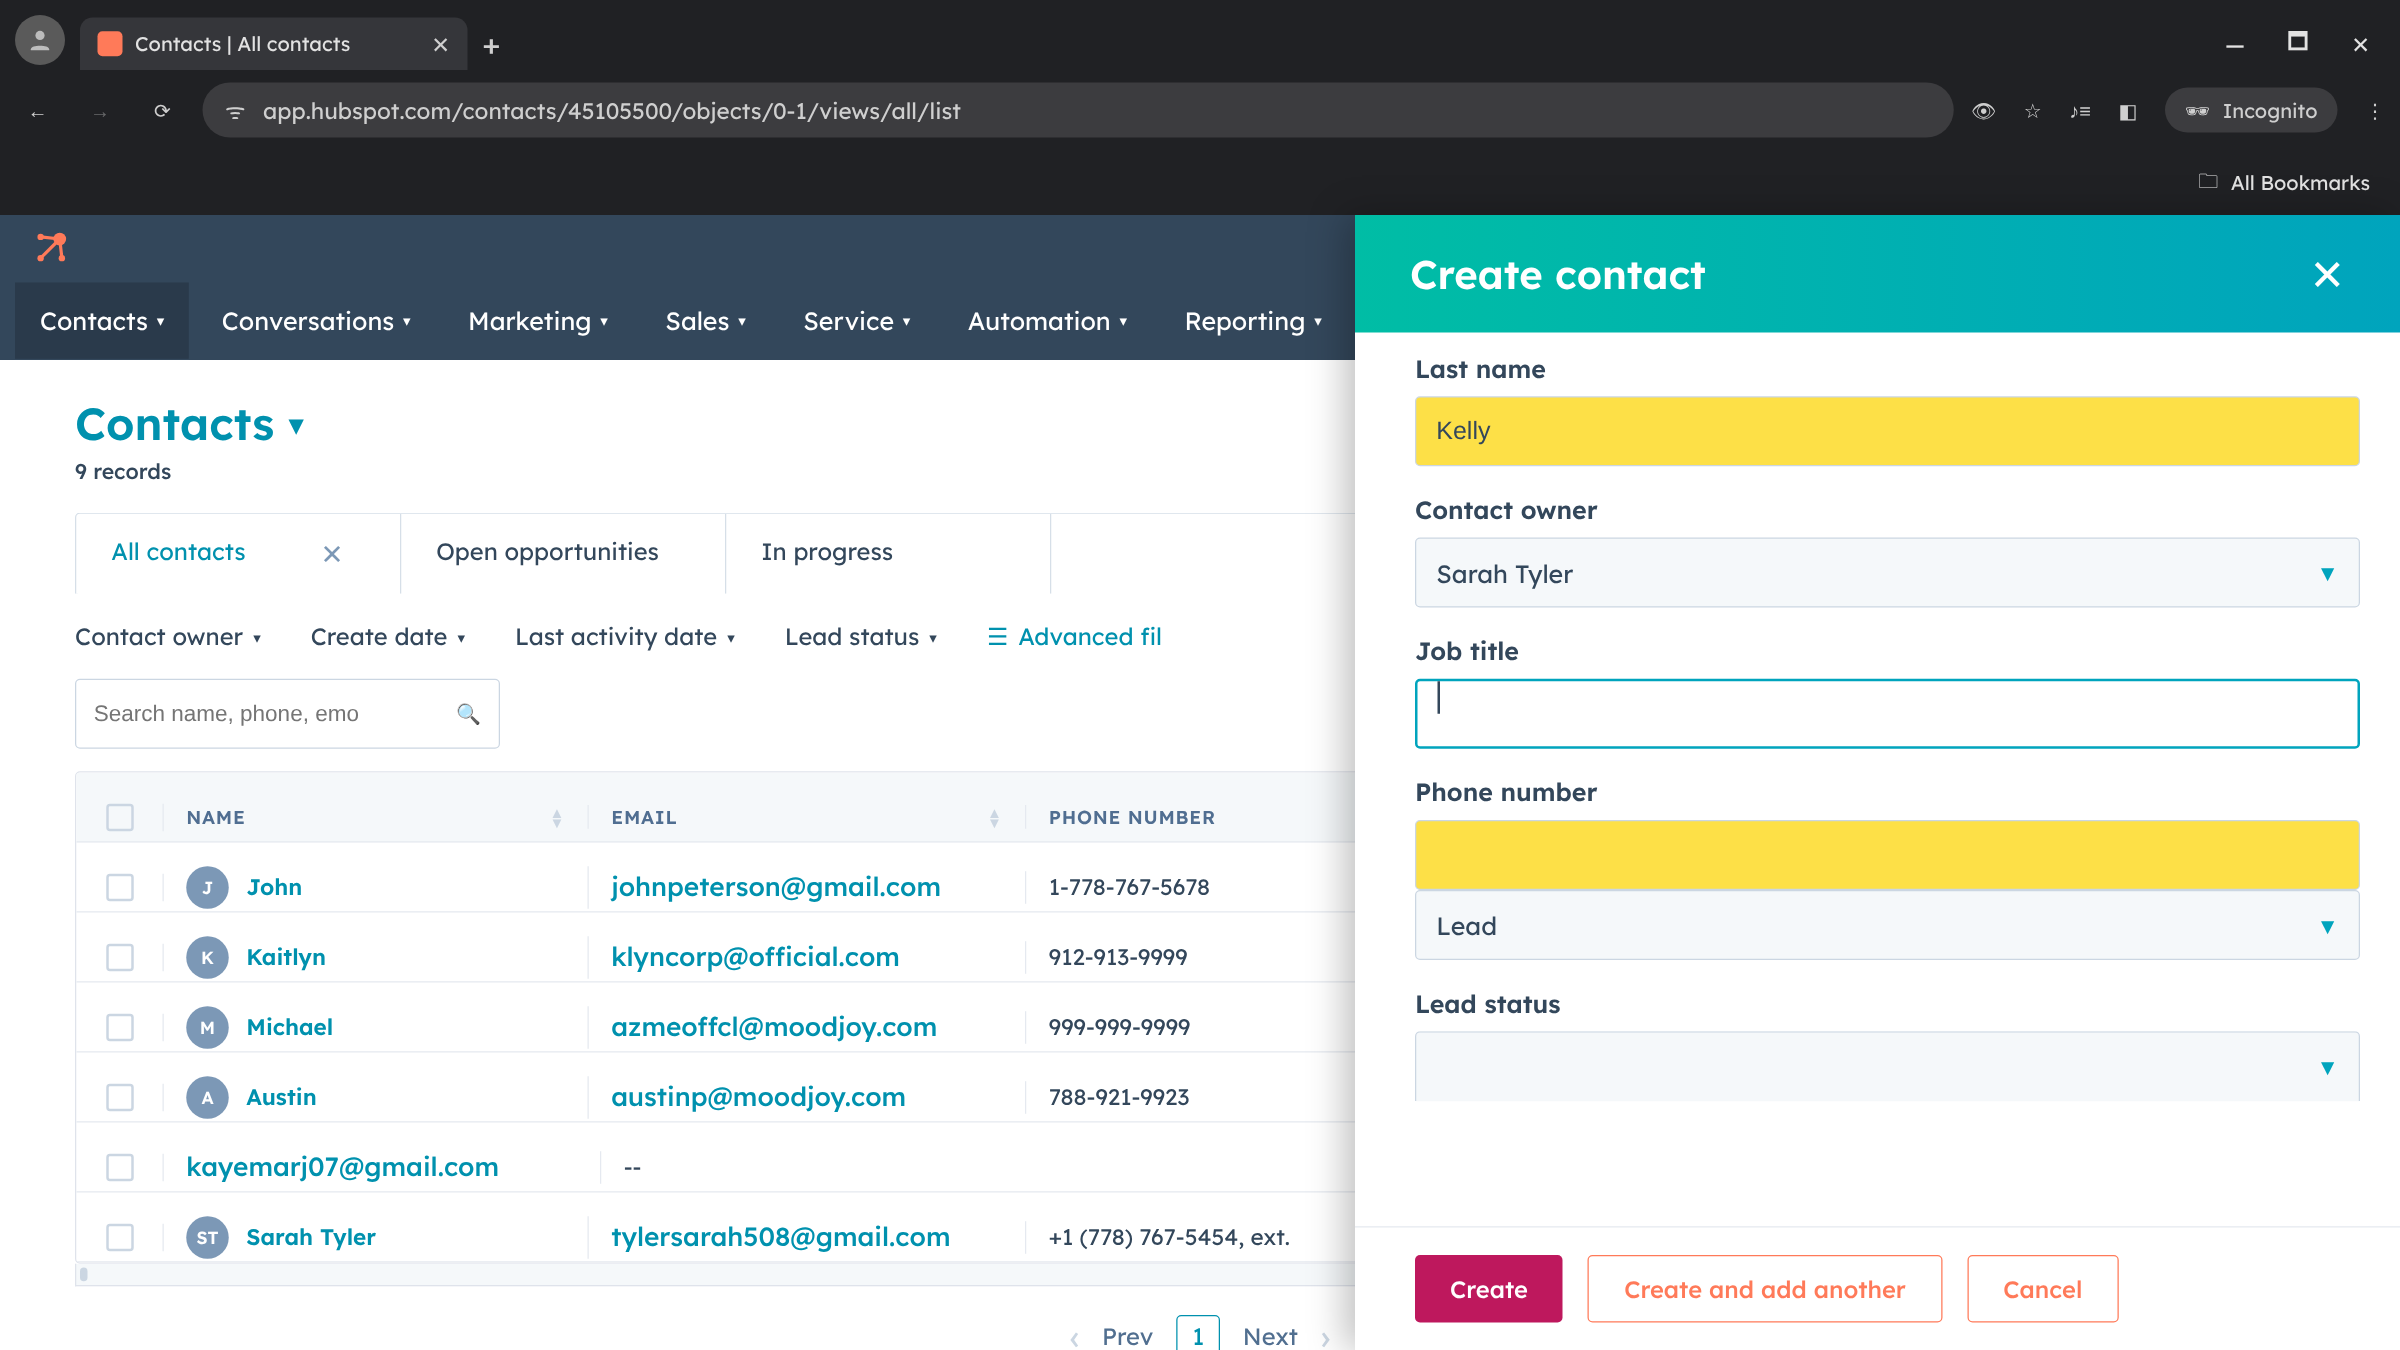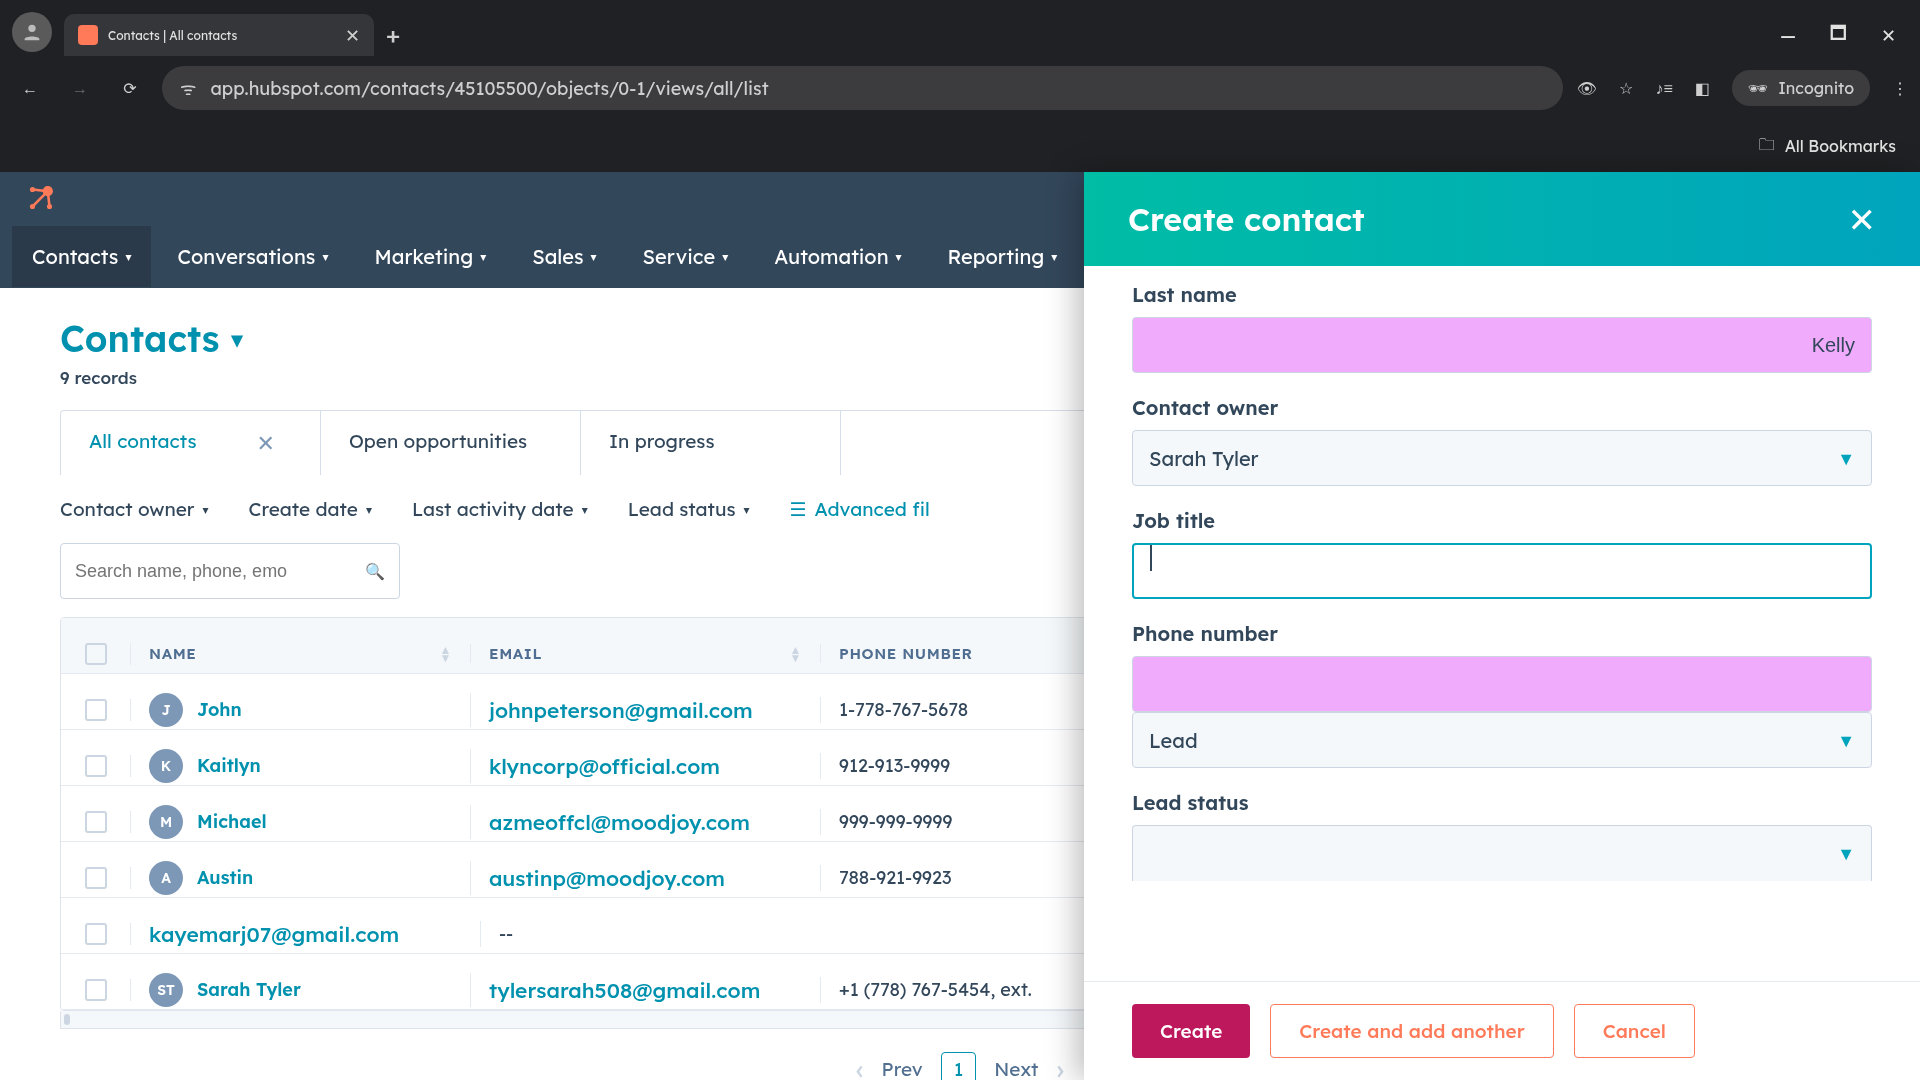--- a/index.html
+++ b/index.html
@@ -5,21 +5,21 @@
 * { box-sizing: border-box; margin: 0; padding: 0; }
 html, body { width: 1920px; height: 1080px; font-family: "Lexend", "Helvetica Neue", Arial, sans-serif; overflow: hidden; }
 
 
 .browser-top { background: #202124; height: 172px; color: #c9c9c9; }
 .tabs-row { display: flex; align-items: flex-end; height: 56px; padding-left: 8px; }
 .tab-profile { width: 40px; height: 40px; border-radius: 50%; background: #5a5a5a; margin: 8px 4px 4px 4px; display:flex;align-items:center;justify-content:center; }
 .tab-profile svg { width:22px; height:22px; fill:#bcbcbc; }
 .tab { background: #35363a; height: 42px; width: 310px; border-radius: 10px 10px 0 0; display: flex; align-items: center; padding: 0 14px; gap:10px; margin-left: 8px;}
 .tab .favicon { width: 20px; height:20px; background:#ff7a59; border-radius:4px; }
-.tab .title { font-size: 12px; color:#e2e2e2; flex:1; white-space:nowrap; overflow:hidden; }
+.tab .title { font-size: 16px; color:#e2e2e2; flex:1; white-space:nowrap; overflow:hidden; }
 .tab .close { color:#cfcfcf; font-size:18px; }
 .newtab { margin-left: 12px; color:#cfcfcf; font-size:24px; height:42px; display:flex; align-items:center; }
 .win-controls { margin-left:auto; display:flex; gap:34px; padding-right:24px; color:#e2e2e2; height:42px; align-items:center; font-size:18px; }
 
 .addr-row { display:flex; align-items:center; height:64px; padding:0 12px; gap:14px; }
 .nav-icon { width:36px; height:36px; display:flex; align-items:center; justify-content:center; color:#cfcfcf; border-radius:50%; }
 .nav-icon.dis { opacity:0.4; }
 .addr-bar { flex:1; background:#3c3c3f; height:44px; border-radius:22px; display:flex; align-items:center; padding:0 18px; gap:14px; color:#cfcfcf; font-size:18px;}
 .addr-right { display:flex; gap:22px; align-items:center; color:#cfcfcf; }
 .incognito-chip { background:#3c3c3f; border-radius:22px; padding:8px 16px; display:flex; align-items:center; gap:10px; font-size:16px;}
@@ -74,28 +74,28 @@
 .pager { display:flex; justify-content:center; align-items:center; gap:18px; margin-top:22px; color:#516f90; font-size:19px;}
 .pager .pg1 { border:1px solid #0091ae; color:#0091ae; padding:4px 12px; border-radius:4px;}
 .pager .pp { font-size:28px; color:#cbd6e2;}
 .pager .perpage { position:absolute; right:90px; color:#0091ae; }
 
 
 .panel { position:absolute; top:0; right:0; width:836px; height:908px; background:#fff; box-shadow:-8px 0 28px rgba(0,0,0,0.25); display:flex; flex-direction:column;}
 .panel-header { background:#00bfb3; background:linear-gradient(90deg,#00bda5,#00a4bd); height:94px; display:flex; align-items:center; padding:0 44px; }
 .panel-title { color:#fff; font-size:32px; font-weight:600;}
 .panel-close { margin-left:auto; color:#fff; font-size:34px; cursor:pointer;}
-.panel-body { flex:1; overflow-y:auto; padding:10px 48px 4px 48px; position:relative;}
+.panel-body { flex:1; overflow-y:auto; padding:10px 32px 4px 48px; position:relative;}
 .panel-body::-webkit-scrollbar{width:10px;}
 .panel-body::-webkit-scrollbar-thumb{background:#c6c6c6;}
 .field-label { color:#33475b; font-weight:600; font-size:20px; margin-top:22px; margin-bottom:10px;}
 .field-label.first{margin-top:6px;}
 .text-input { width:100%; height:56px; border:1px solid #cbd6e2; border-radius:4px; padding:0 16px; font-size:20px; color:#33475b; background:#f5f8fa;}
 .text-input.focused { border:2px solid #00a4bd; background:#fff;}
-.text-input.plain { background:#f0abfc;text-align:right;}
+.text-input.plain { background:#fde047;}
 .select { width:100%; height:56px; border:1px solid #cbd6e2; border-radius:4px; padding:0 16px; font-size:20px; color:#33475b; background:#f5f8fa; display:flex; align-items:center;}
 .select .caret { margin-left:auto; color:#00a4bd; font-size:18px;}
 .panel-footer { border-top:1px solid #e5e9f0; padding:22px 48px; display:flex; gap:20px;}
 .btn { height:54px; border-radius:4px; font-size:19px; font-weight:500; display:flex; align-items:center; padding:0 28px; cursor:pointer;}
 .btn.primary { background:#be185d; color:#fff; border:none;}
 .btn.secondary { background:#fff; color:#ff7a59; border:1px solid #ff7a59;}
 
 .cursor { width:2px; height:26px; background:#33475b; display:inline-block; animation:blink 1s infinite;}
 @keyframes blink{50%{opacity:0;}}
 </style>

